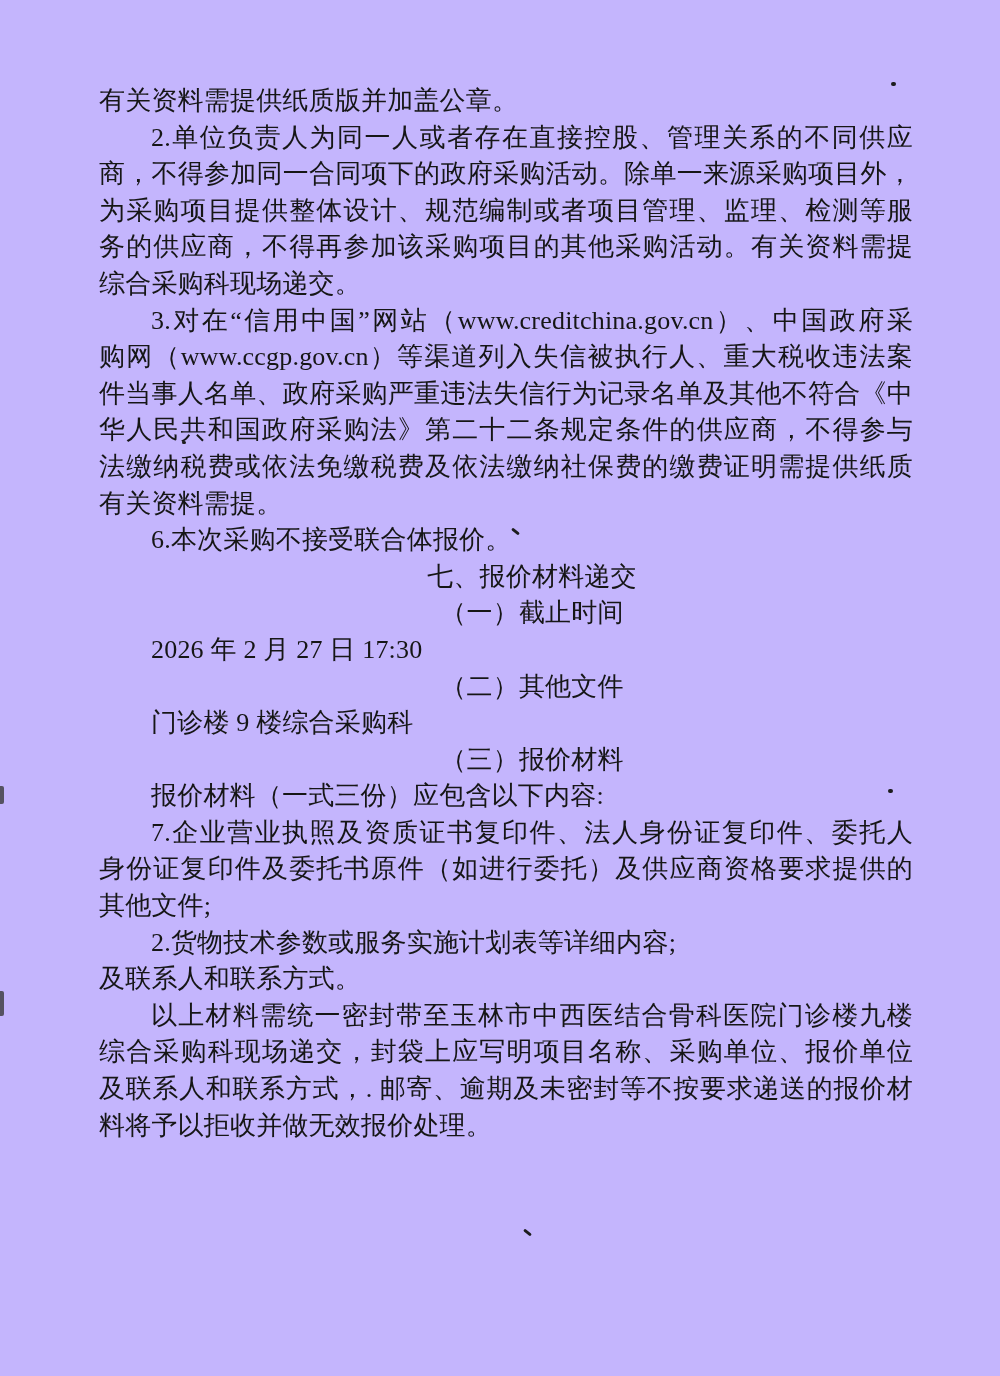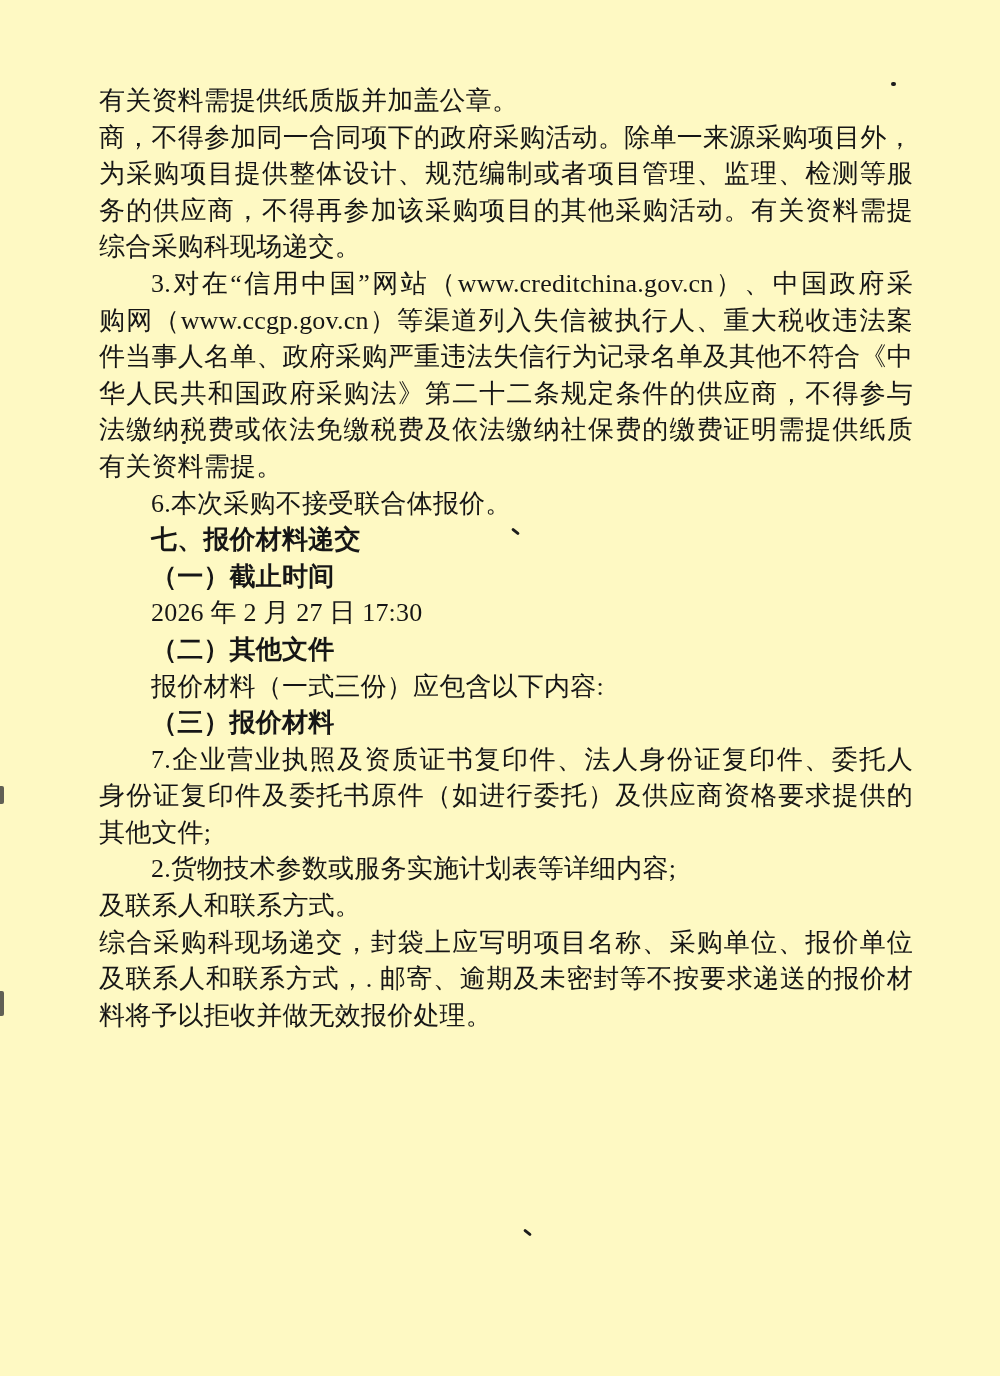--- a/index.html
+++ b/index.html
@@ -10,21 +10,21 @@
     width: 1000px;
     height: 1376px;
     background: #ffffff;
     position: relative;
     overflow: hidden;
     font-family: "Liberation Serif", "DejaVu Serif", serif;
   }
   .page {
     position: absolute;
     inset: 0;
-    background: #fef9c3;
+    background: #c4b5fd;
   }
   .textblock {
     position: absolute;
     left: 99px;
     top: 83px;
     width: 814px;
     color: #161616;
   }
   .line {
     height: 36.6px;
@@ -39,21 +39,22 @@
     overflow: hidden;
     text-align: justify;
     text-align-last: justify;
     text-justify: inter-character;
   }
   
   .i {
     padding-left: 52px;
   }
   .b {
-    font-weight: bold;
+    font-weight: normal;
+    text-align: center;
   }
   
   .speck {
     position: absolute;
     background: #1d1d1d;
   }
   .speck.dot {
     width: 5px;
     height: 4px;
     border-radius: 2px;
@@ -77,42 +78,45 @@
     border-radius: 0 2px 2px 0;
     opacity: 0.8;
   }
 </style>
 </head>
 <body>
 
 <div class="page">
   <div class="textblock">
     <div class="line">有关资料需提供纸质版并加盖公章。</div>
+    <div class="line j i">2.单位负责人为同一人或者存在直接控股、管理关系的不同供应</div>
     <div class="line j">商，不得参加同一合同项下的政府采购活动。除单一来源采购项目外，</div>
     <div class="line j">为采购项目提供整体设计、规范编制或者项目管理、监理、检测等服</div>
     <div class="line j">务的供应商，不得再参加该采购项目的其他采购活动。有关资料需提</div>
     <div class="line">综合采购科现场递交。</div>
     <div class="line j i">3.对在“信用中国”网站（www.creditchina.gov.cn）、中国政府采</div>
     <div class="line j">购网（www.ccgp.gov.cn）等渠道列入失信被执行人、重大税收违法案</div>
     <div class="line j">件当事人名单、政府采购严重违法失信行为记录名单及其他不符合《中</div>
     <div class="line j">华人民共和国政府采购法》第二十二条规定条件的供应商，不得参与</div>
     <div class="line j">法缴纳税费或依法免缴税费及依法缴纳社保费的缴费证明需提供纸质</div>
     <div class="line">有关资料需提。</div>
     <div class="line i">6.本次采购不接受联合体报价。</div>
     <div class="line i b">七、报价材料递交</div>
     <div class="line i b">（一）截止时间</div>
     <div class="line i">2026 年 2 月 27 日 17:30</div>
     <div class="line i b">（二）其他文件</div>
+    <div class="line i">门诊楼 9 楼综合采购科</div>
+    <div class="line i b">（三）报价材料</div>
     <div class="line i">报价材料（一式三份）应包含以下内容:</div>
-    <div class="line i b">（三）报价材料</div>
     <div class="line j i">7.企业营业执照及资质证书复印件、法人身份证复印件、委托人</div>
     <div class="line j">身份证复印件及委托书原件（如进行委托）及供应商资格要求提供的</div>
     <div class="line">其他文件;</div>
     <div class="line i">2.货物技术参数或服务实施计划表等详细内容;</div>
     <div class="line">及联系人和联系方式。</div>
+    <div class="line j i">以上材料需统一密封带至玉林市中西医结合骨科医院门诊楼九楼</div>
     <div class="line j">综合采购科现场递交，封袋上应写明项目名称、采购单位、报价单位</div>
     <div class="line j">及联系人和联系方式，. 邮寄、逾期及未密封等不按要求递送的报价材</div>
     <div class="line">料将予以拒收并做无效报价处理。</div>
   </div>
 
   <div class="speck dot" style="left:891px; top:82px;"></div>
   <div class="speck tiny" style="left:182px; top:441px;"></div>
   <div class="speck tick" style="left:511px; top:530px;"></div>
   <div class="speck dot" style="left:888px; top:789px;"></div>
   <div class="speck tick" style="left:523px; top:1231px;"></div>

